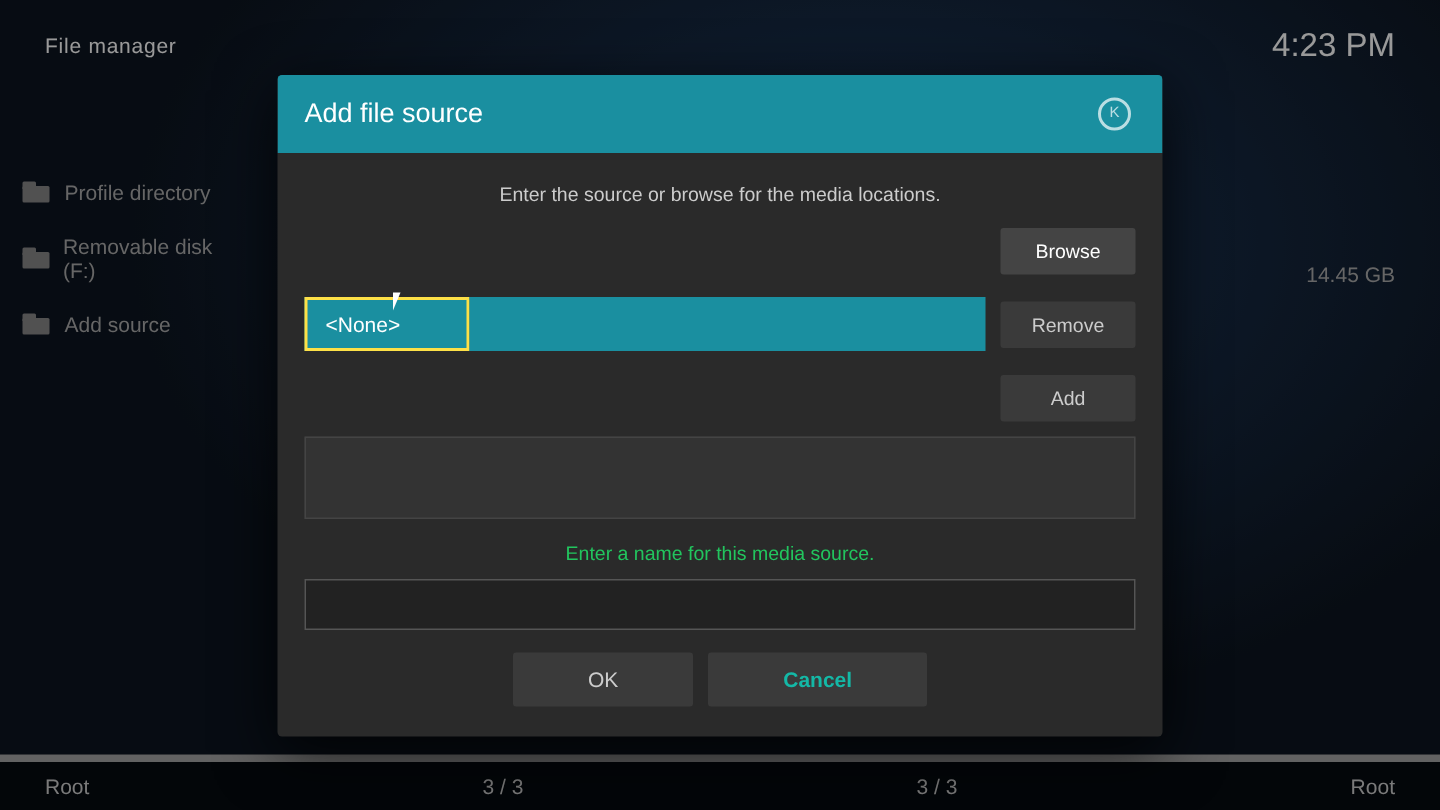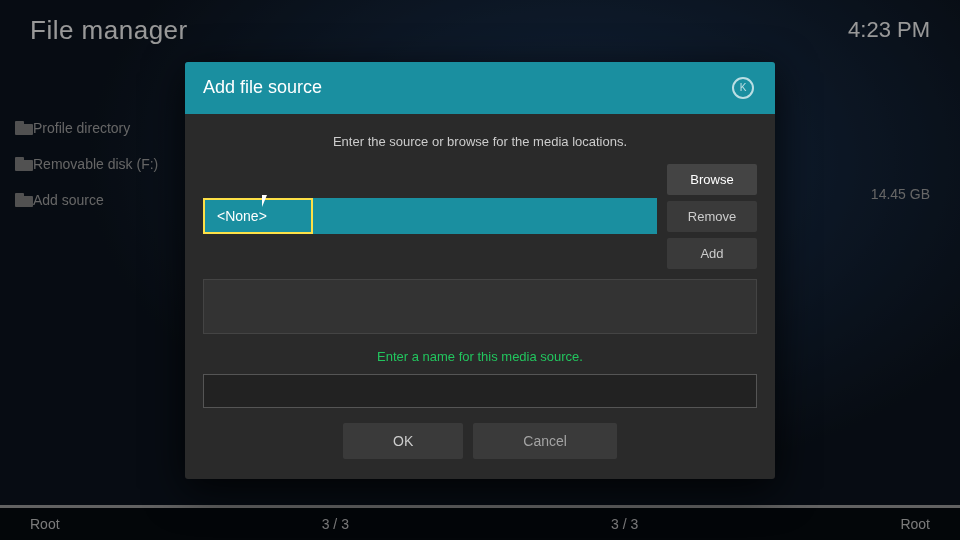--- a/index.html
+++ b/index.html
@@ -28,21 +28,21 @@
       top: 0; left: 0; right: 0;
       height: 60px;
       display: flex;
       align-items: center;
       justify-content: space-between;
       padding: 0 30px;
       z-index: 1;
     }
 
     .header-title {
-      font-size: 26px;
+      font-size: 14px;
       font-weight: 300;
       color: #fff;
       letter-spacing: 0.5px;
     }
 
     .header-time {
       font-size: 22px;
       font-weight: 300;
       color: #fff;
     }
@@ -58,20 +58,21 @@
       padding-top: 50px;
     }
 
     .sidebar-item {
       display: flex;
       align-items: center;
       padding: 10px 15px 10px 15px;
       font-size: 14px;
       color: #aaa;
       cursor: pointer;
+      gap: 10px;
     }
 
     .folder-icon {
       width: 18px;
       height: 14px;
       display: inline-block;
       position: relative;
     }
 
     .folder-icon::before {
@@ -100,33 +101,33 @@
     .bottom-bar {
       position: absolute;
       bottom: 0; left: 0; right: 0;
       height: 32px;
       background: rgba(0,0,0,0.5);
       display: flex;
       align-items: center;
       justify-content: space-between;
       padding: 16px 30px;
       z-index: 1;
-      border-top: 3px solid #a3a3a3;
+      border-top: 5px solid #a3a3a3;
     }
 
     .bottom-item {
       font-size: 14px;
       color: #ccc;
     }
 
     
     .removable-disk-right {
       position: absolute;
       right: 30px;
-      top: 186px;
+      top: 175px;
       color: #aaa;
       font-size: 14px;
       z-index: 1;
     }
 
     
     .dialog-overlay {
       position: absolute;
       top: 0; left: 0; right: 0; bottom: 0;
       background: rgba(0,0,0,0.4);
@@ -213,21 +214,21 @@
       padding: 8px 12px;
       color: #fff;
       font-size: 14px;
       flex: 1;
       min-height: 35px;
     }
 
     .source-buttons {
       display: flex;
       flex-direction: column;
-      gap: 6px;
+      gap: 18px;
       min-width: 90px;
     }
 
     .dialog-btn {
       background: #3a3a3a;
       border: none;
       color: #ccc;
       padding: 8px 14px;
       font-size: 13px;
       cursor: pointer;
@@ -278,22 +279,22 @@
       background: #3a3a3a;
       border: none;
       color: #ccc;
       padding: 10px 50px;
       font-size: 14px;
       cursor: pointer;
       border-radius: 2px;
     }
 
     .action-btn.cancel-btn {
-      color: #a3a3a3;
-      font-weight: 400;
+      color: #14b8a6;
+      font-weight: 700;
       text-align: center;
     }
 
     
     .cursor {
       position: absolute;
       width: 12px;
       height: 18px;
       pointer-events: none;
       z-index: 100;

